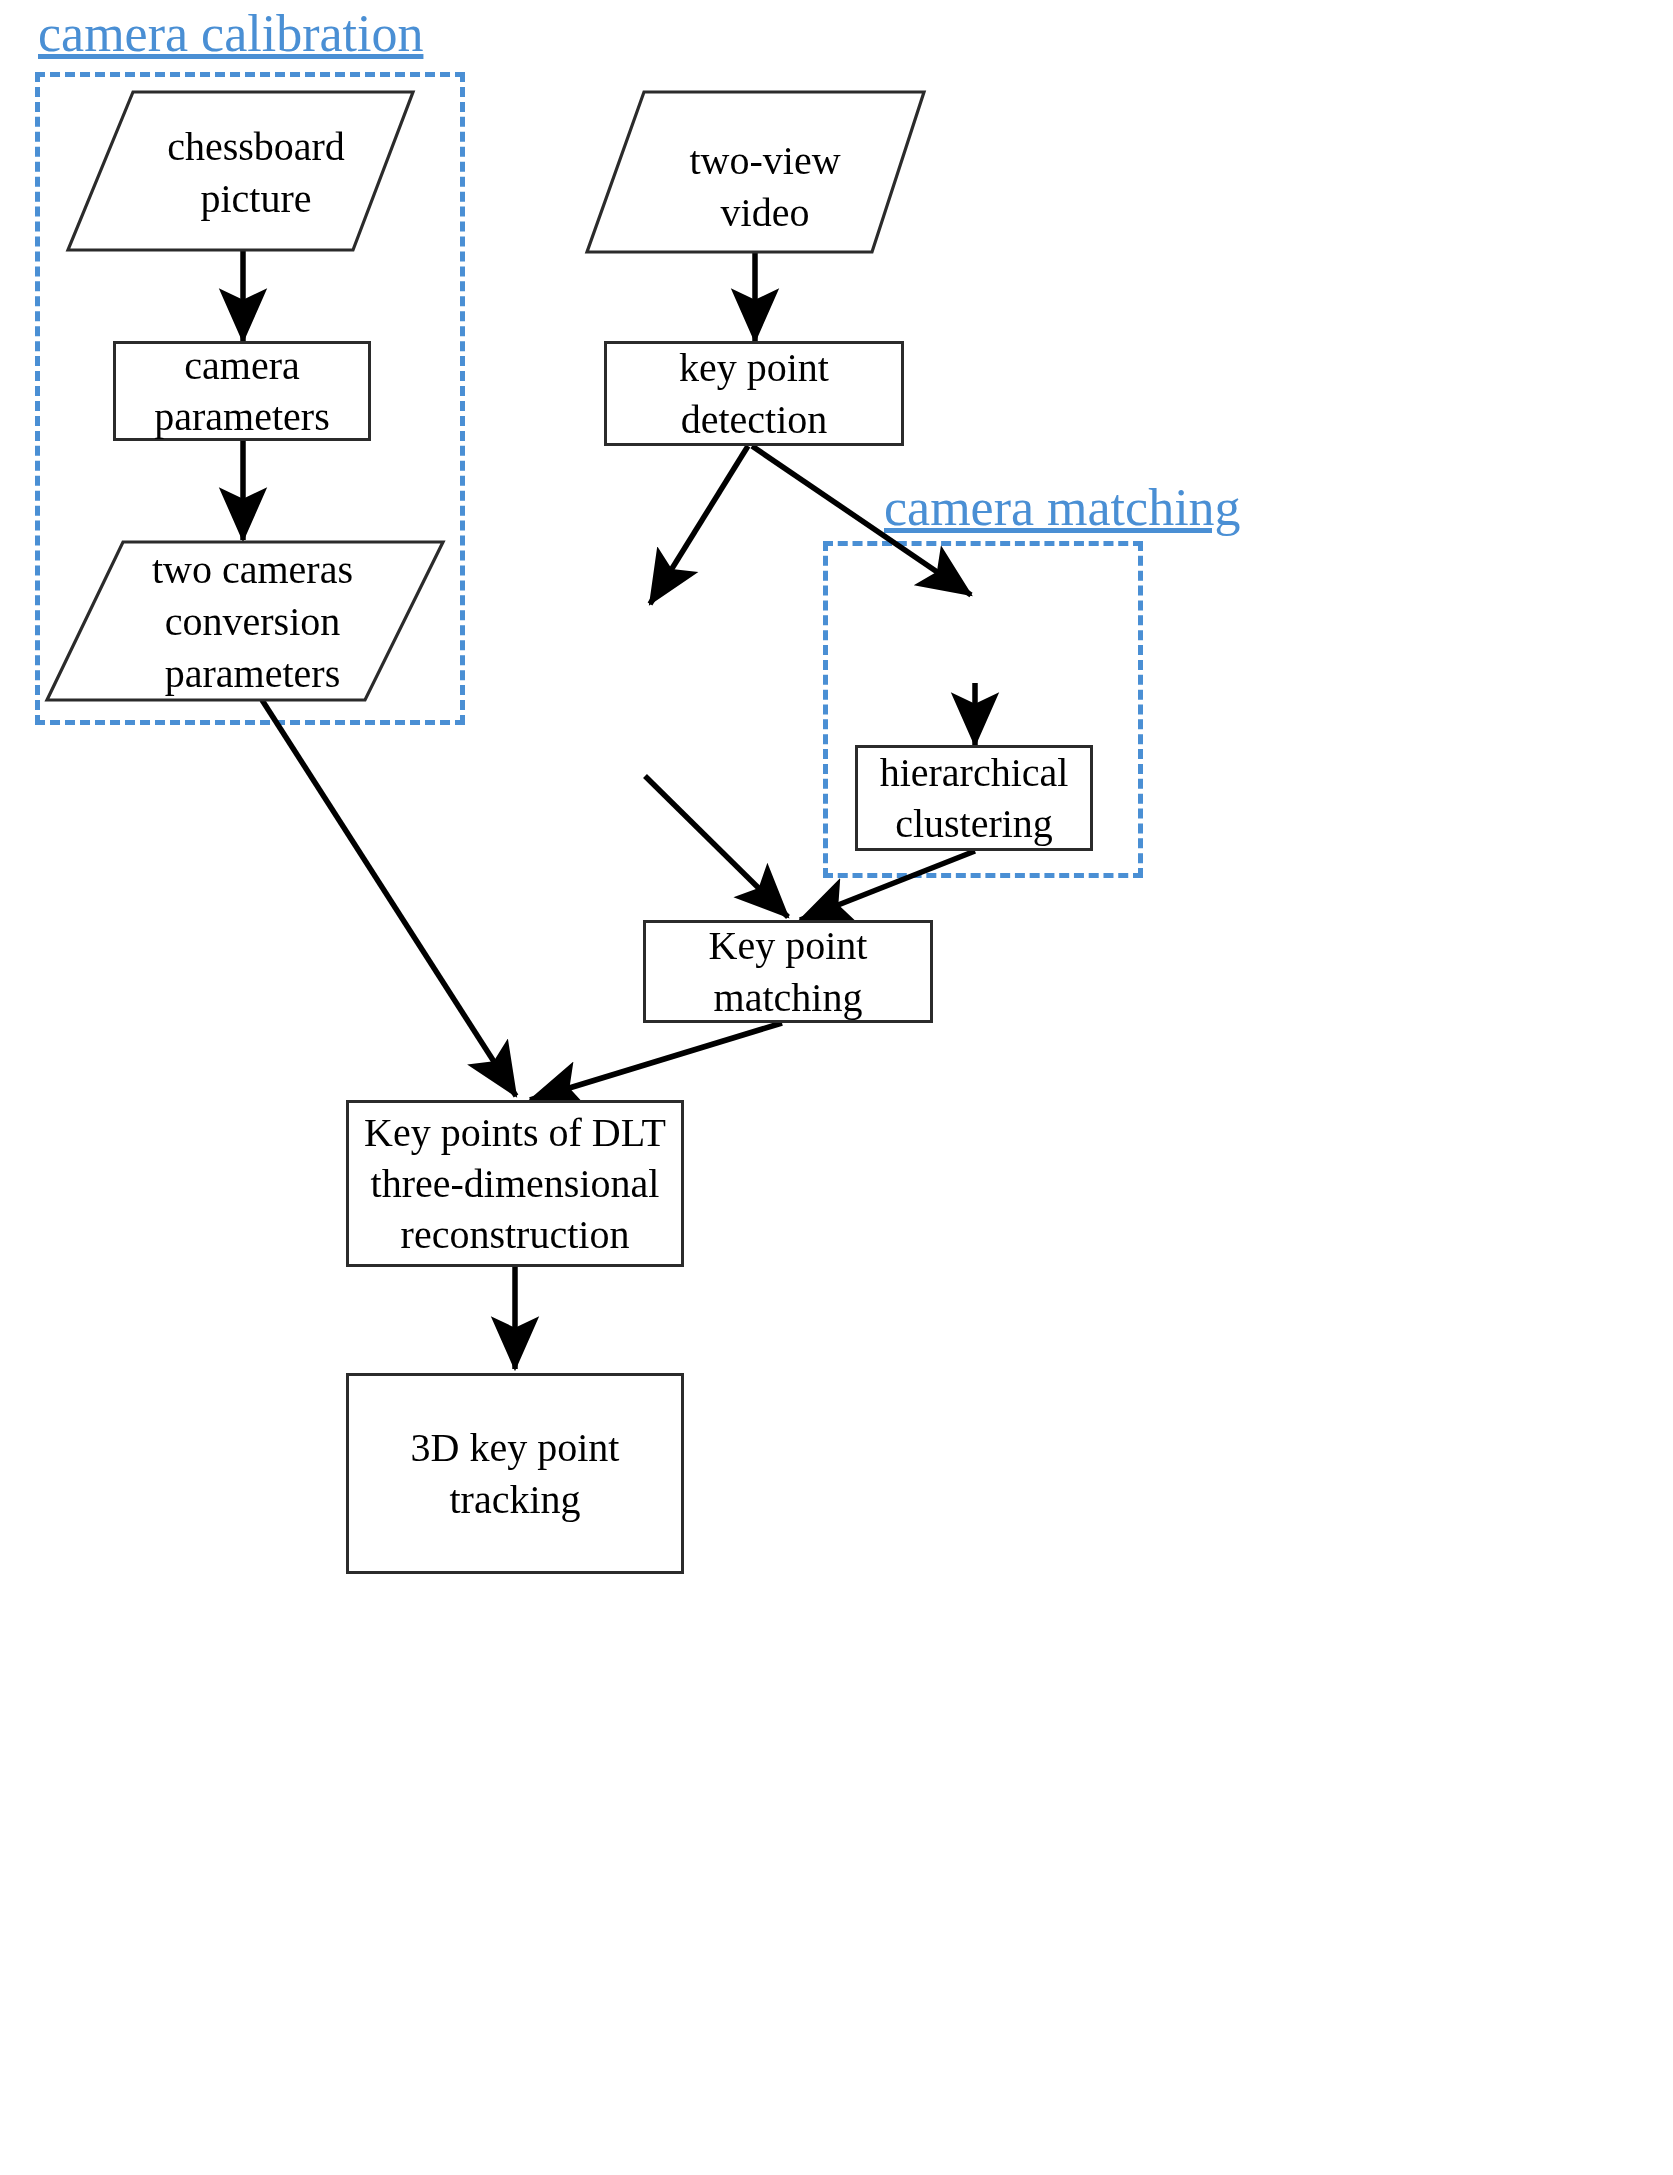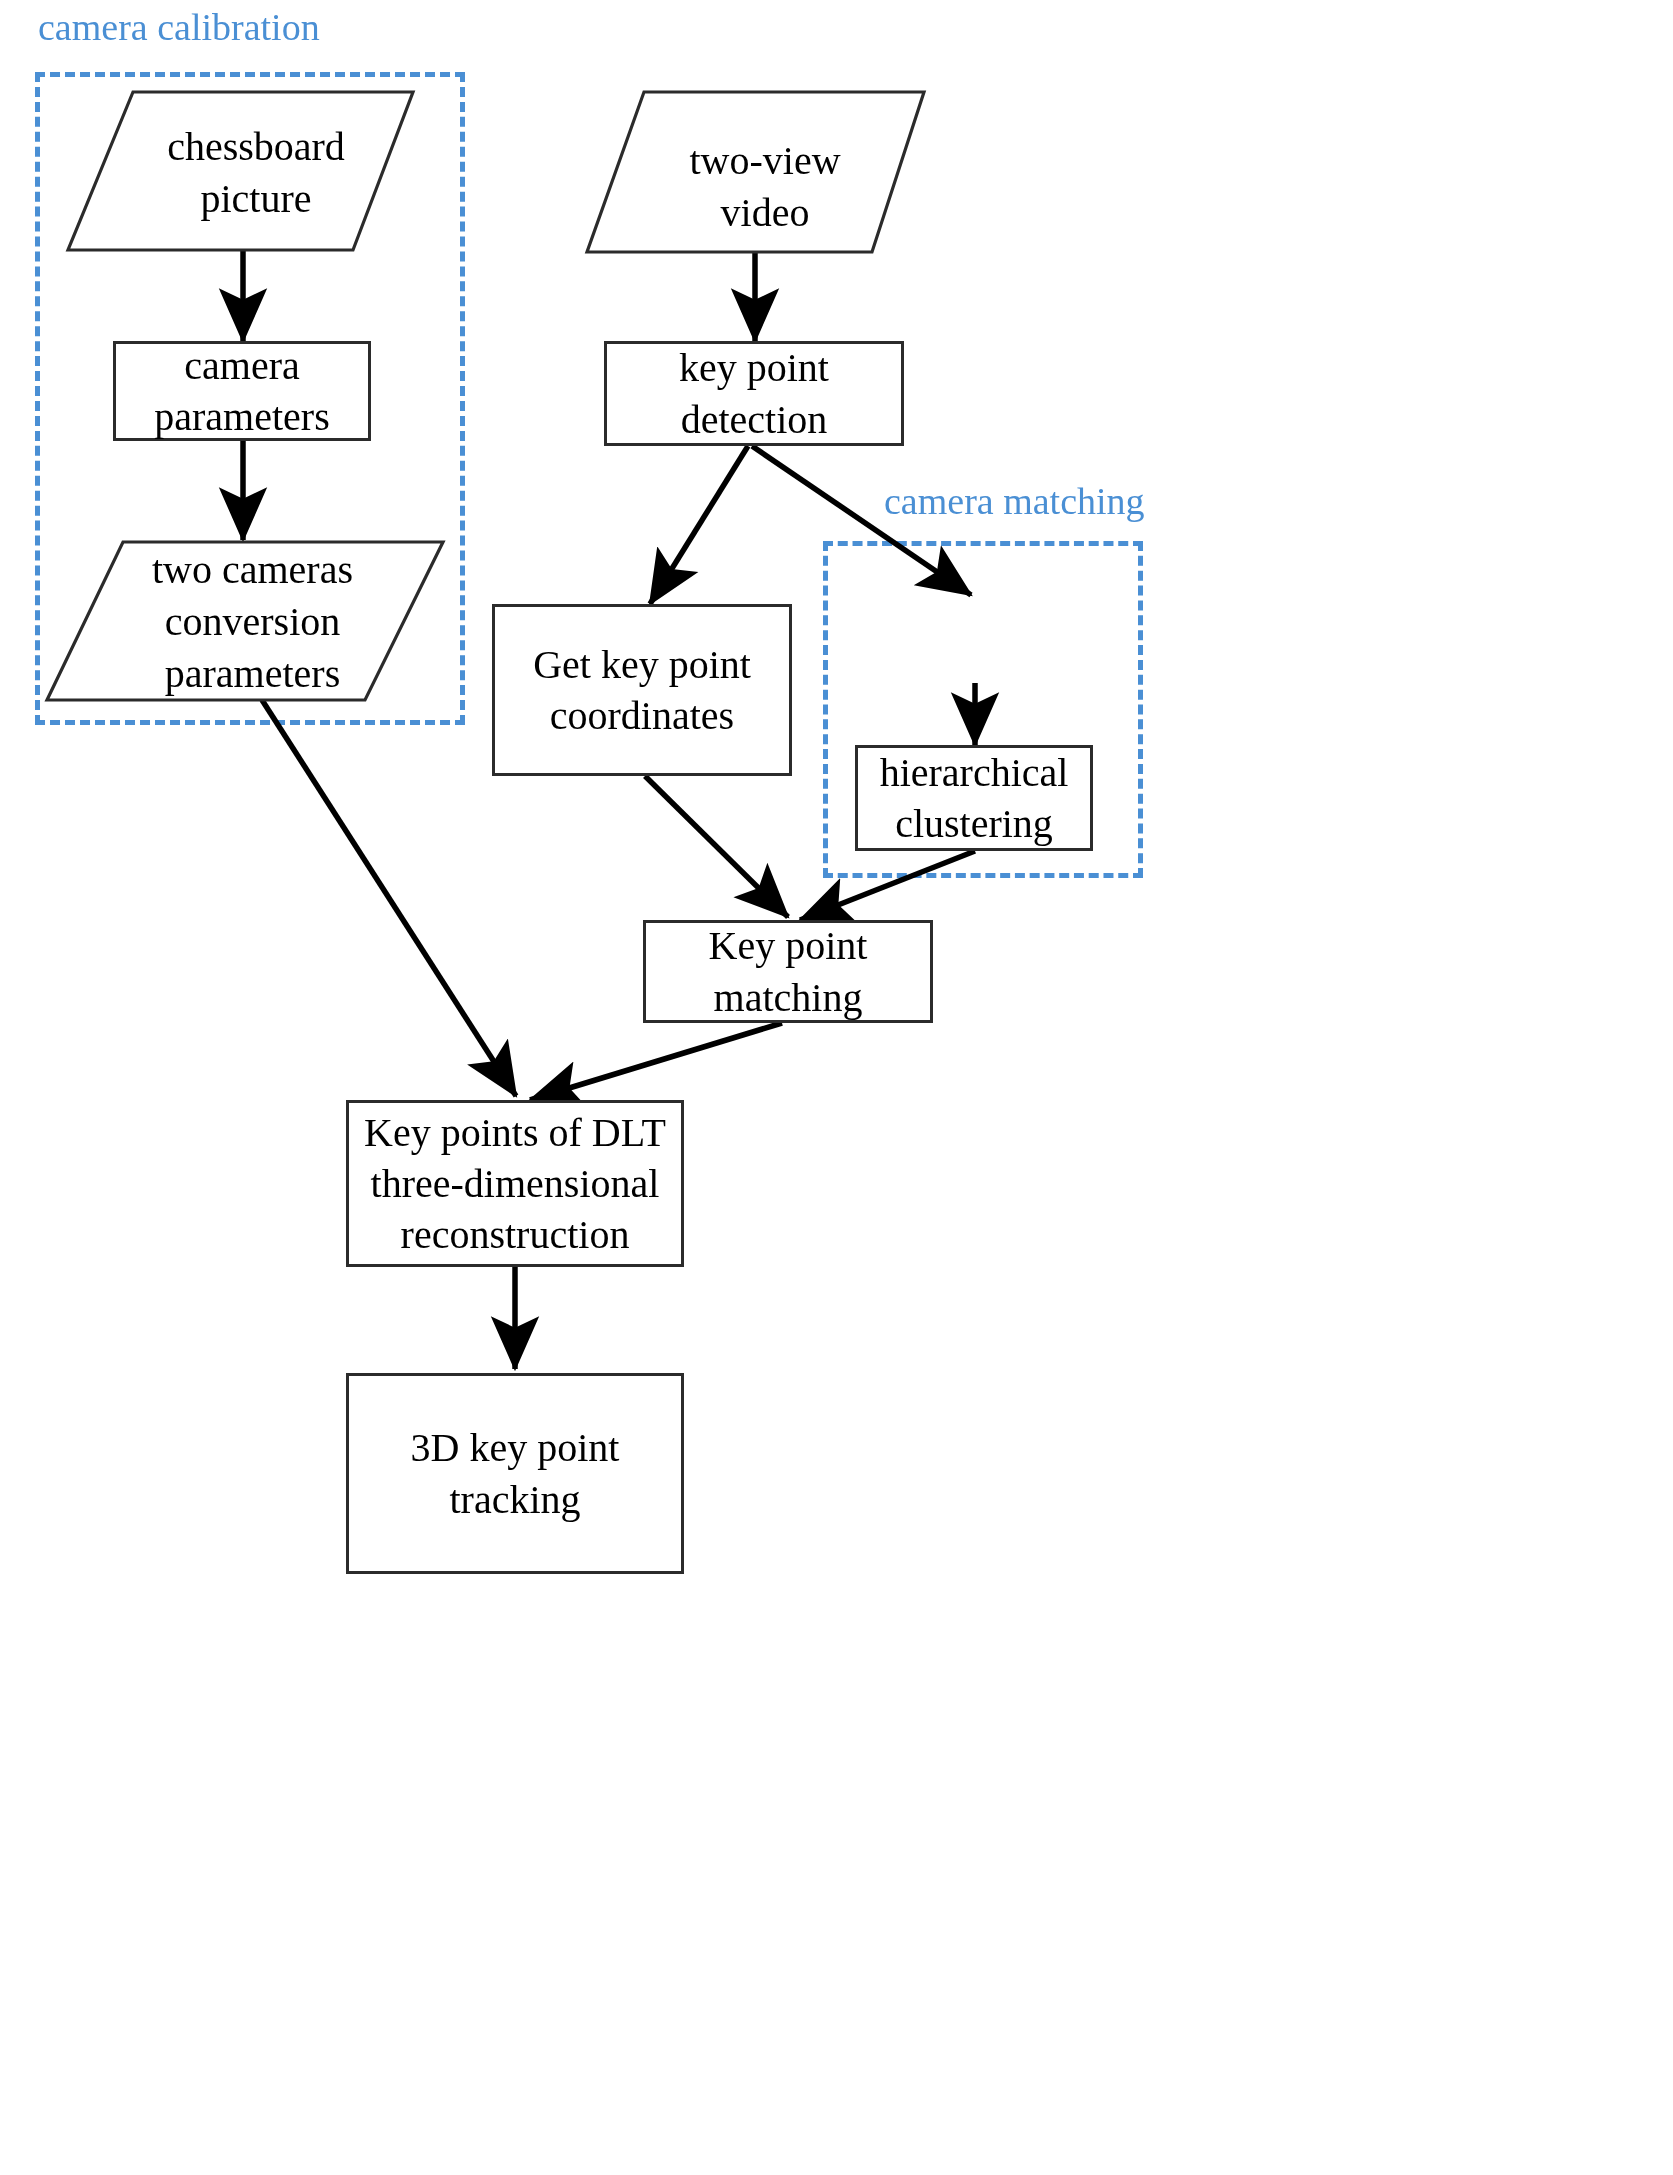--- a/index.html
+++ b/index.html
@@ -47,23 +47,24 @@
     text-align: center;
     color: #000000;
     font-size: 40px;
     line-height: 1.3;
     white-space: pre-line;
     box-sizing: border-box;
   }
   .group-label {
     position: absolute;
     color: #4a8fd4;
-    font-size: 38px;
+    font-size: 52px;
     line-height: 1;
     white-space: nowrap;
+    text-decoration: underline;
   }
   .group-box {
     position: absolute;
     border: 5px dashed #4a8fd4;
     box-sizing: border-box;
     background: transparent;
   }
 </style>
 </head>
 <body>
@@ -125,22 +126,20 @@
   <div class="para-label" style="left:100px; top:548px; width:305px; height:148px;">two cameras
 conversion
 parameters</div>
 
   <div class="node rect" style="left:113px; top:341px; width:258px; height:100px;">camera
 parameters</div>
 
   <div class="node rect" style="left:604px; top:341px; width:300px; height:105px;">key point
 detection</div>
 
-  <div class="node rect" style="left:492px; top:604px; width:300px; height:172px;">Get key point
-coordinates</div>
 
 
   <div class="node rect" style="left:855px; top:745px; width:238px; height:106px;">hierarchical
 clustering</div>
 
   <div class="node rect" style="left:643px; top:920px; width:290px; height:103px;">Key point
 matching</div>
 
   <div class="node rect" style="left:346px; top:1100px; width:338px; height:167px;">Key points of DLT
 three-dimensional

